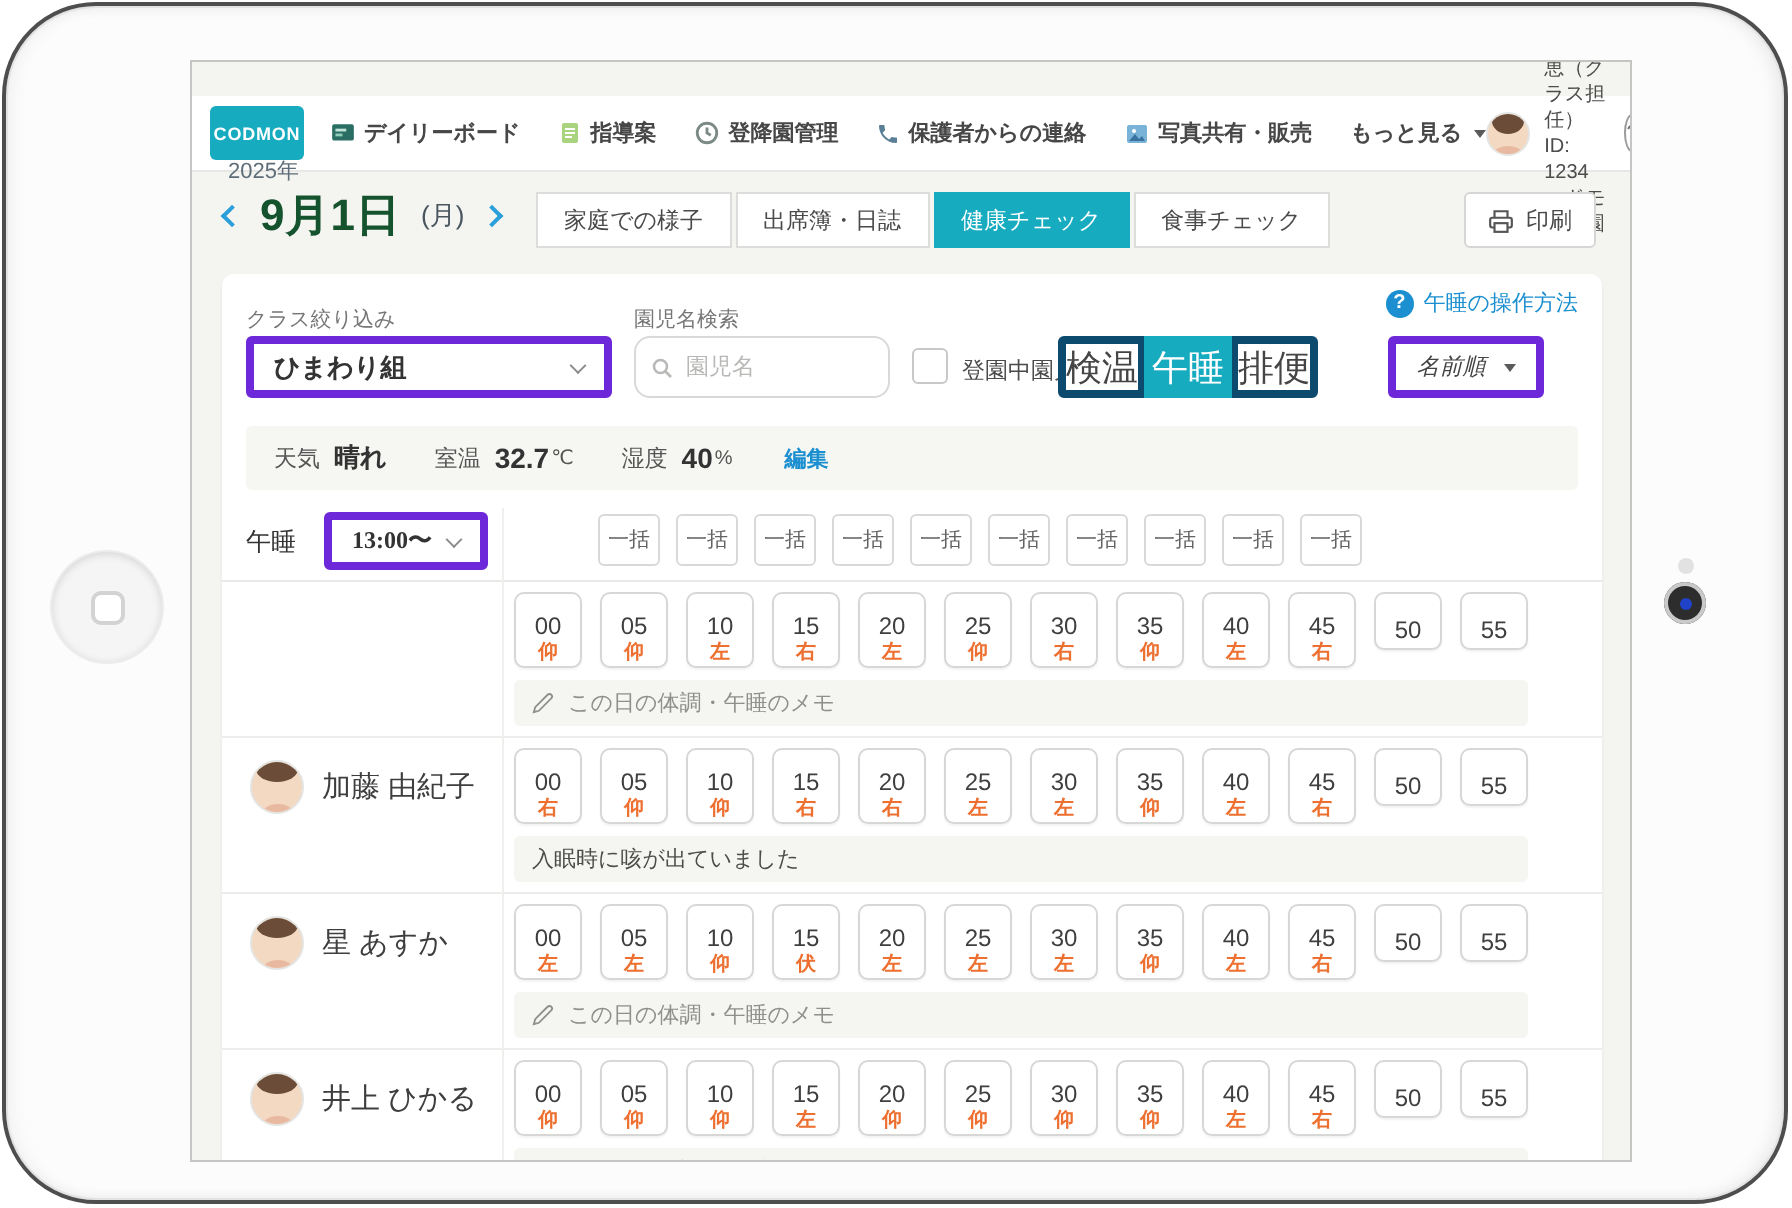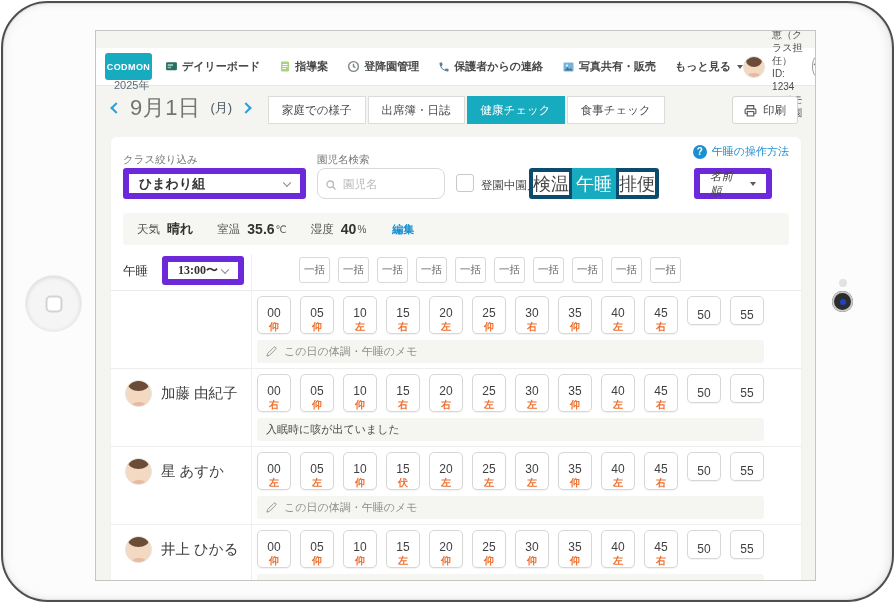--- a/index.html
+++ b/index.html
@@ -38,38 +38,38 @@
   .user-text { font-size: 10px; color: #4c4c4c; line-height: 1.3; }
   .help-circle { width: 19px; height: 19px; border-radius: 50%; border: 1px solid #9b9b9b; color: #6e6e6e; font-size: 11px;
                  display: flex; align-items: center; justify-content: center; }
 
   
   .year-label { position: absolute; left: 18px; top: 47px; font-size: 11px; color: #5e6d78; }
   .date-row { position: absolute; left: 16px; top: 62px; display: flex; align-items: center; gap: 10px; }
   .dchev { width: 8px; height: 8px; border-left: 2.5px solid #2b9fd9; border-bottom: 2.5px solid #2b9fd9; display: inline-block; cursor: pointer; }
   .dchev.prev { transform: rotate(45deg); }
   .dchev.next { transform: rotate(225deg); }
-  .date-main { font-size: 22px; font-weight: normal; color: #737373; letter-spacing: .5px; }
+  .date-main { font-size: 22px; font-weight: bold; color: #14532d; letter-spacing: .5px; }
   .date-weekday { font-size: 13px; color: #49555e; }
 
   .page-tabs { position: absolute; left: 172px; top: 65px; display: flex; gap: 2px; }
   .ptab { height: 28px; padding: 0 13px; background: #fff; border: 1px solid #dcdcda; font-size: 11.5px; color: #4a4a4a;
           display: flex; align-items: center; cursor: pointer; white-space: nowrap; }
   .ptab.active { background: #17abc0; border-color: #17abc0; color: #fff; }
   .print-btn { position: absolute; right: 17px; top: 65px; height: 28px; padding: 0 11px; background: #fff; border: 1px solid #d6d6d4;
                border-radius: 3px; display: flex; align-items: center; gap: 6px; font-size: 11.5px; color: #4a4a4a; cursor: pointer; }
 
   
   .card { position: absolute; left: 15px; top: 106px; width: 690px; height: 470px; background: #fff; border-radius: 6px 6px 0 0;
           box-shadow: 0 1px 2px rgba(0,0,0,.05); }
   .help-link { position: absolute; right: 12px; top: 7px; display: flex; align-items: center; gap: 5px; font-size: 11px; color: #1b8fd0; cursor: pointer; }
   .q-badge { width: 14px; height: 14px; border-radius: 50%; background: #1b8fd0; color: #fff; font-size: 10px; font-weight: bold;
              display: flex; align-items: center; justify-content: center; }
   .f-label { position: absolute; font-size: 10.5px; color: #767676; }
-  .sel { position: absolute; height: 31px; background: #fff; border: 6px solid #6d28d9; border-radius: 3px;
+  .sel { position: absolute; height: 31px; background: #fff; border: 4px solid #6d28d9; border-radius: 3px;
          display: flex; align-items: center; padding: 0 10px; cursor: pointer; }
   .sel-chev { position: absolute; right: 10px; top: 50%; width: 6px; height: 6px; border-right: 1.5px solid #8a8a8a; border-bottom: 1.5px solid #8a8a8a;
               transform: translateY(-70%) rotate(45deg); }
   .class-select { left: 12px; top: 31px; width: 183px; font-size: 13px; font-weight: bold; color: #333; }
   .search-wrap { position: absolute; left: 206px; top: 31px; width: 128px; height: 31px; }
   .search-input { width: 100%; height: 100%; border: 1px solid #d9d9d7; border-radius: 8px; padding: 0 8px 0 25px; font-size: 11.5px;
                   color: #555; outline: none; font-family: inherit; background: #fff; }
   .search-input::placeholder { color: #b8b8b6; }
   .search-ic { position: absolute; left: 8px; top: 9px; }
   .checkbox { position: absolute; left: 345px; top: 37px; width: 18px; height: 18px; border: 1px solid #c8c8c6; border-radius: 3px; background: #fff; cursor: pointer; }
@@ -255,21 +255,21 @@
       <div class="sel sort-btn">
         <span>名前順</span>
         <span class="tri"></span>
       </div>
 
       <div class="weather-bar">
         <span>天気</span>
         <span class="w-val">晴れ</span>
         <span class="w-gap"></span>
         <span>室温</span>
-        <span class="w-num">35.6</span>
+        <span class="w-num">32.7</span>
         <span class="w-unit">℃</span>
         <span class="w-gap"></span>
         <span>湿度</span>
         <span class="w-num">40</span>
         <span class="w-unit">%</span>
         <span class="edit-link">編集</span>
       </div>
 
       <div class="nap-label">午睡</div>
       <div class="sel nap-select">

